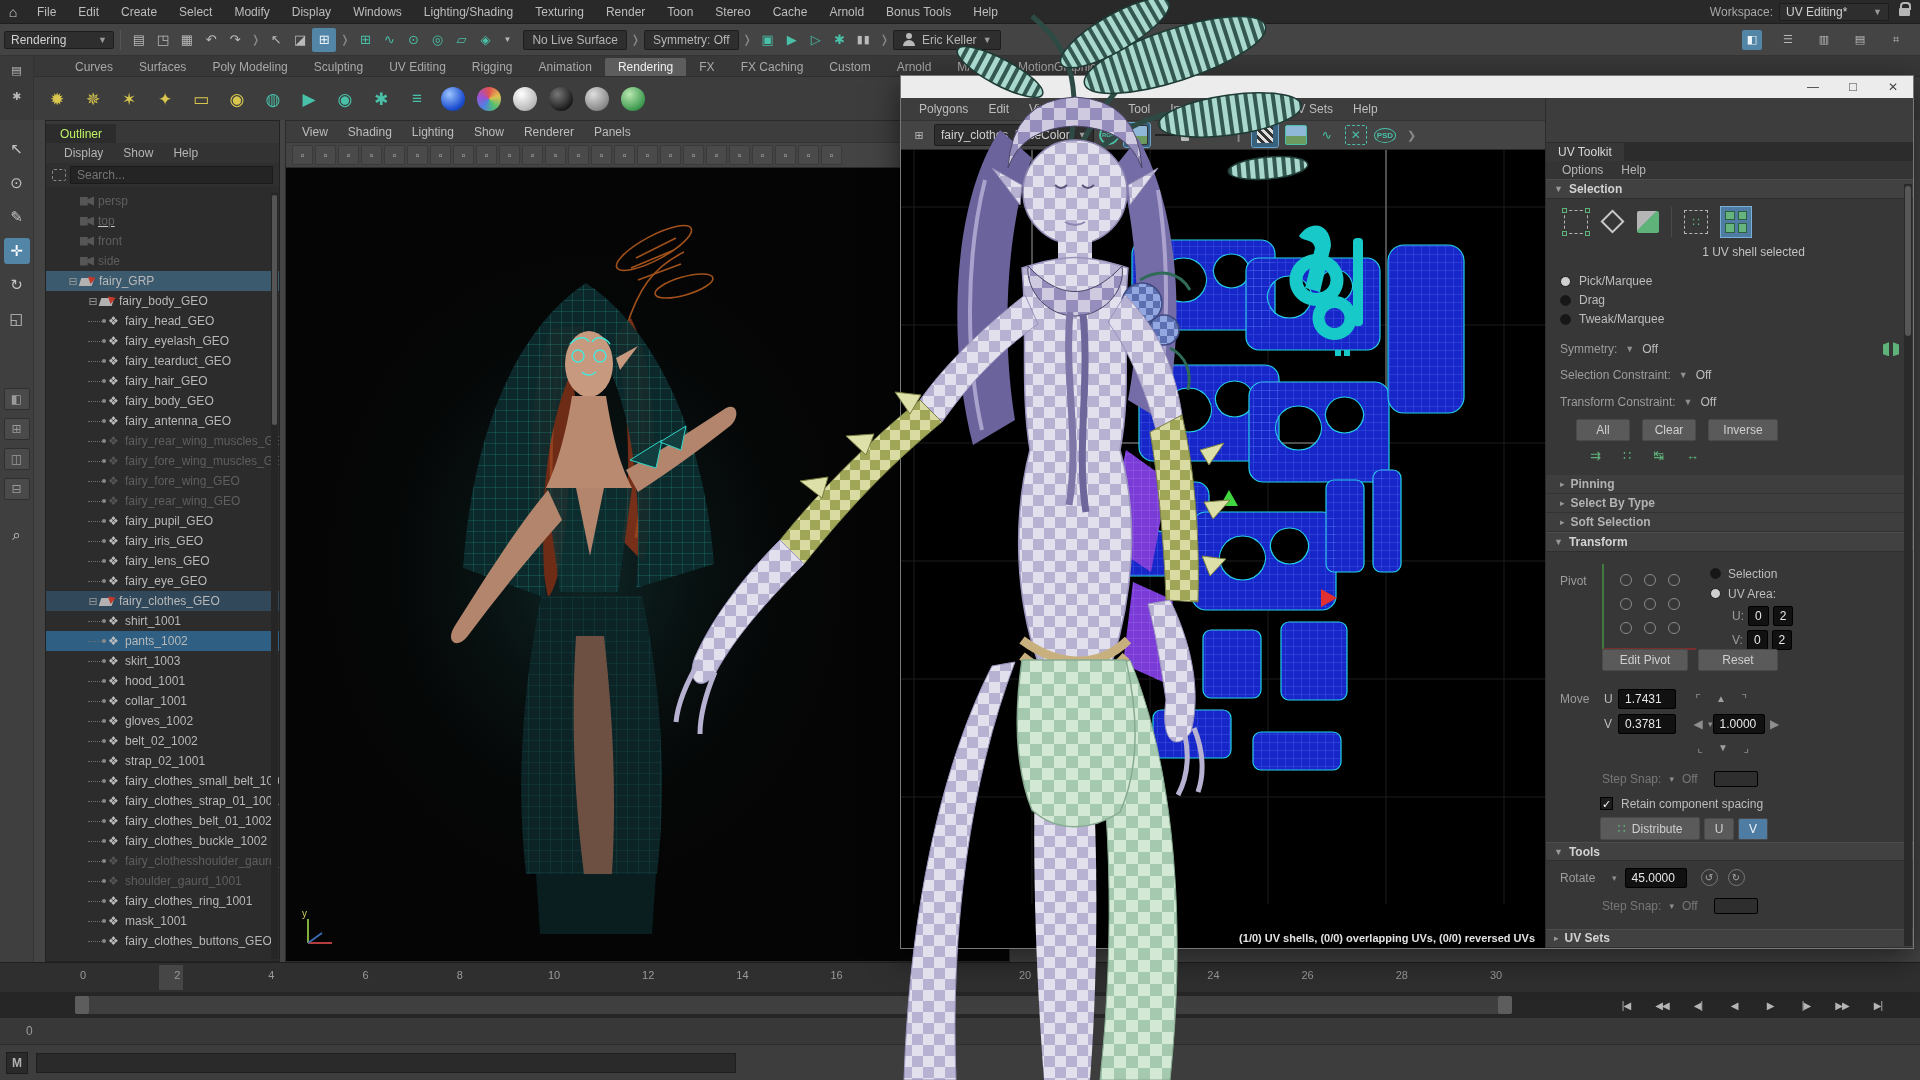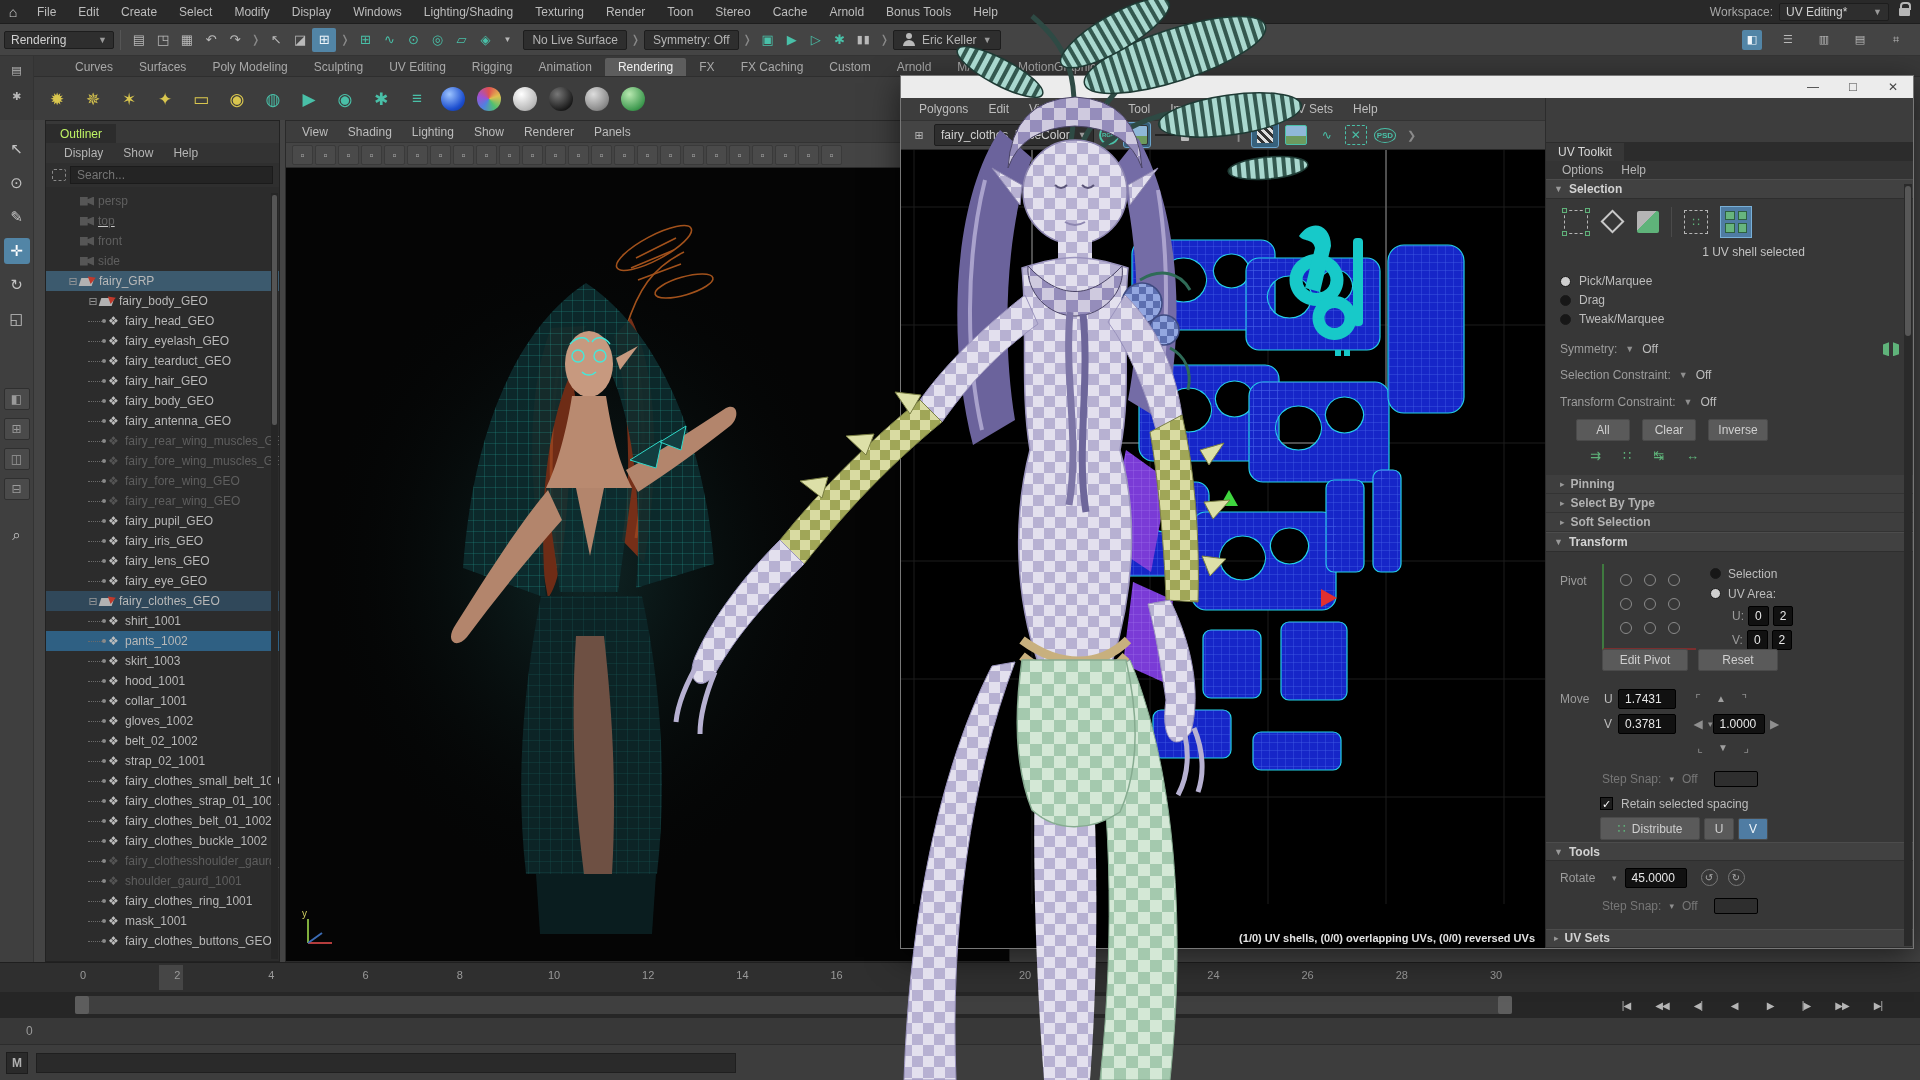--- a/index.html
+++ b/index.html
@@ -882,21 +882,21 @@
           <span class="tkval">Off</span>
         </div>
         <div class="tkrow" style="height:28px;text-align:center;">
           <span class="tklabel">Transform Constraint:</span>
           <span class="dda">▼</span>
           <span class="tkval">Off</span>
         </div>
         <div id="tk-selbtns" class="tkrow" style="height:30px;gap:12px;padding-left:30px;">
             <span class="btn" style="width: 54px;">All</span>
             <span class="btn" style="width: 54px;">Clear</span>
-            <span class="btn" style="width: 60px;">Inverse</span>
+            <span class="btn" style="width: 70px;">Inverse</span>
           </div>
         <div id="tk-growicons" class="tkrow" style="height:24px;gap:22px;padding-left:44px;">
             <span class="gicon">⇉</span>
             <span class="gicon">∷</span>
             <span class="gicon">↹</span>
             <span class="gicon">↔</span>
           </div>
         <div id="tk-collapsed" style="margin-top:8px;">
             <div class="tk-coll">
               <span class="tri" style="color: rgb(153, 153, 153); font-size: 9px;">▸</span>
@@ -978,21 +978,21 @@
           <span class="brk">⌟</span>
         </div>
         <div class="tkrow" style="height:28px;padding-left:56px;margin-top:6px;">
           <span class="tklabel" style="color:#777;">Step Snap:</span>
           <span class="dda">▾</span>
           <span class="tkval" style="color:#777;">Off</span>
           <span class="field dis" style="width:44px;margin-left:16px;height:16px;"></span>
         </div>
         <div class="tkrow" style="height:24px;padding-left:54px;gap:8px;">
           <span class="chk">✓</span>
-          <span class="tkval">Retain selected spacing</span>
+          <span class="tkval">Retain component spacing</span>
         </div>
         <div class="tkrow" style="height:28px;padding-left:54px;gap:4px;">
           <span class="btn" style="width:100px;display:flex;align-items:center;justify-content:center;gap:6px;">
               <span class="gicon">∷</span>
               <span>Distribute</span>
             </span>
           <span class="btn" style="width:30px;">U</span>
           <span class="btn" style="width:30px;background:#4f7ca3;color:#eef5fa;">V</span>
         </div>
 

